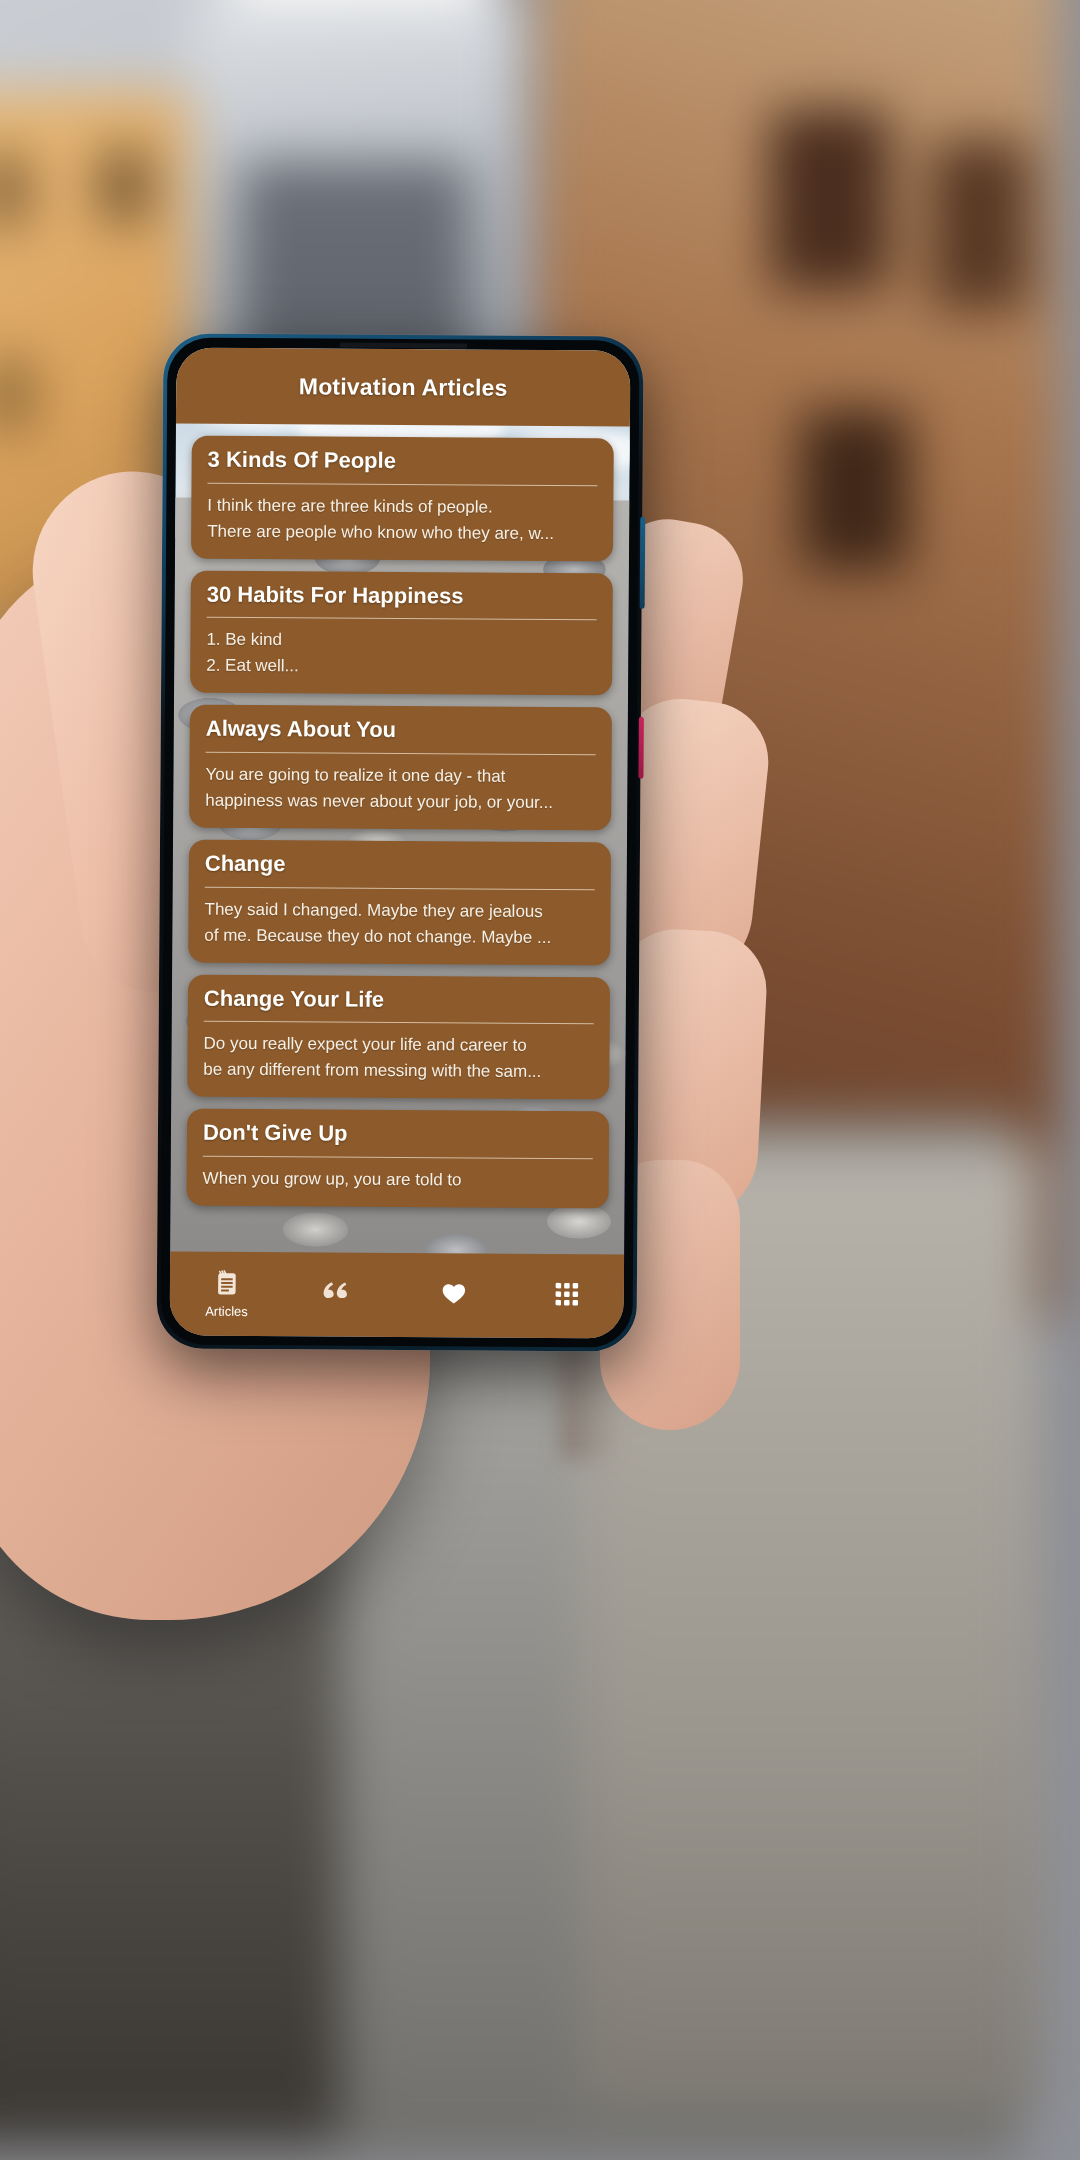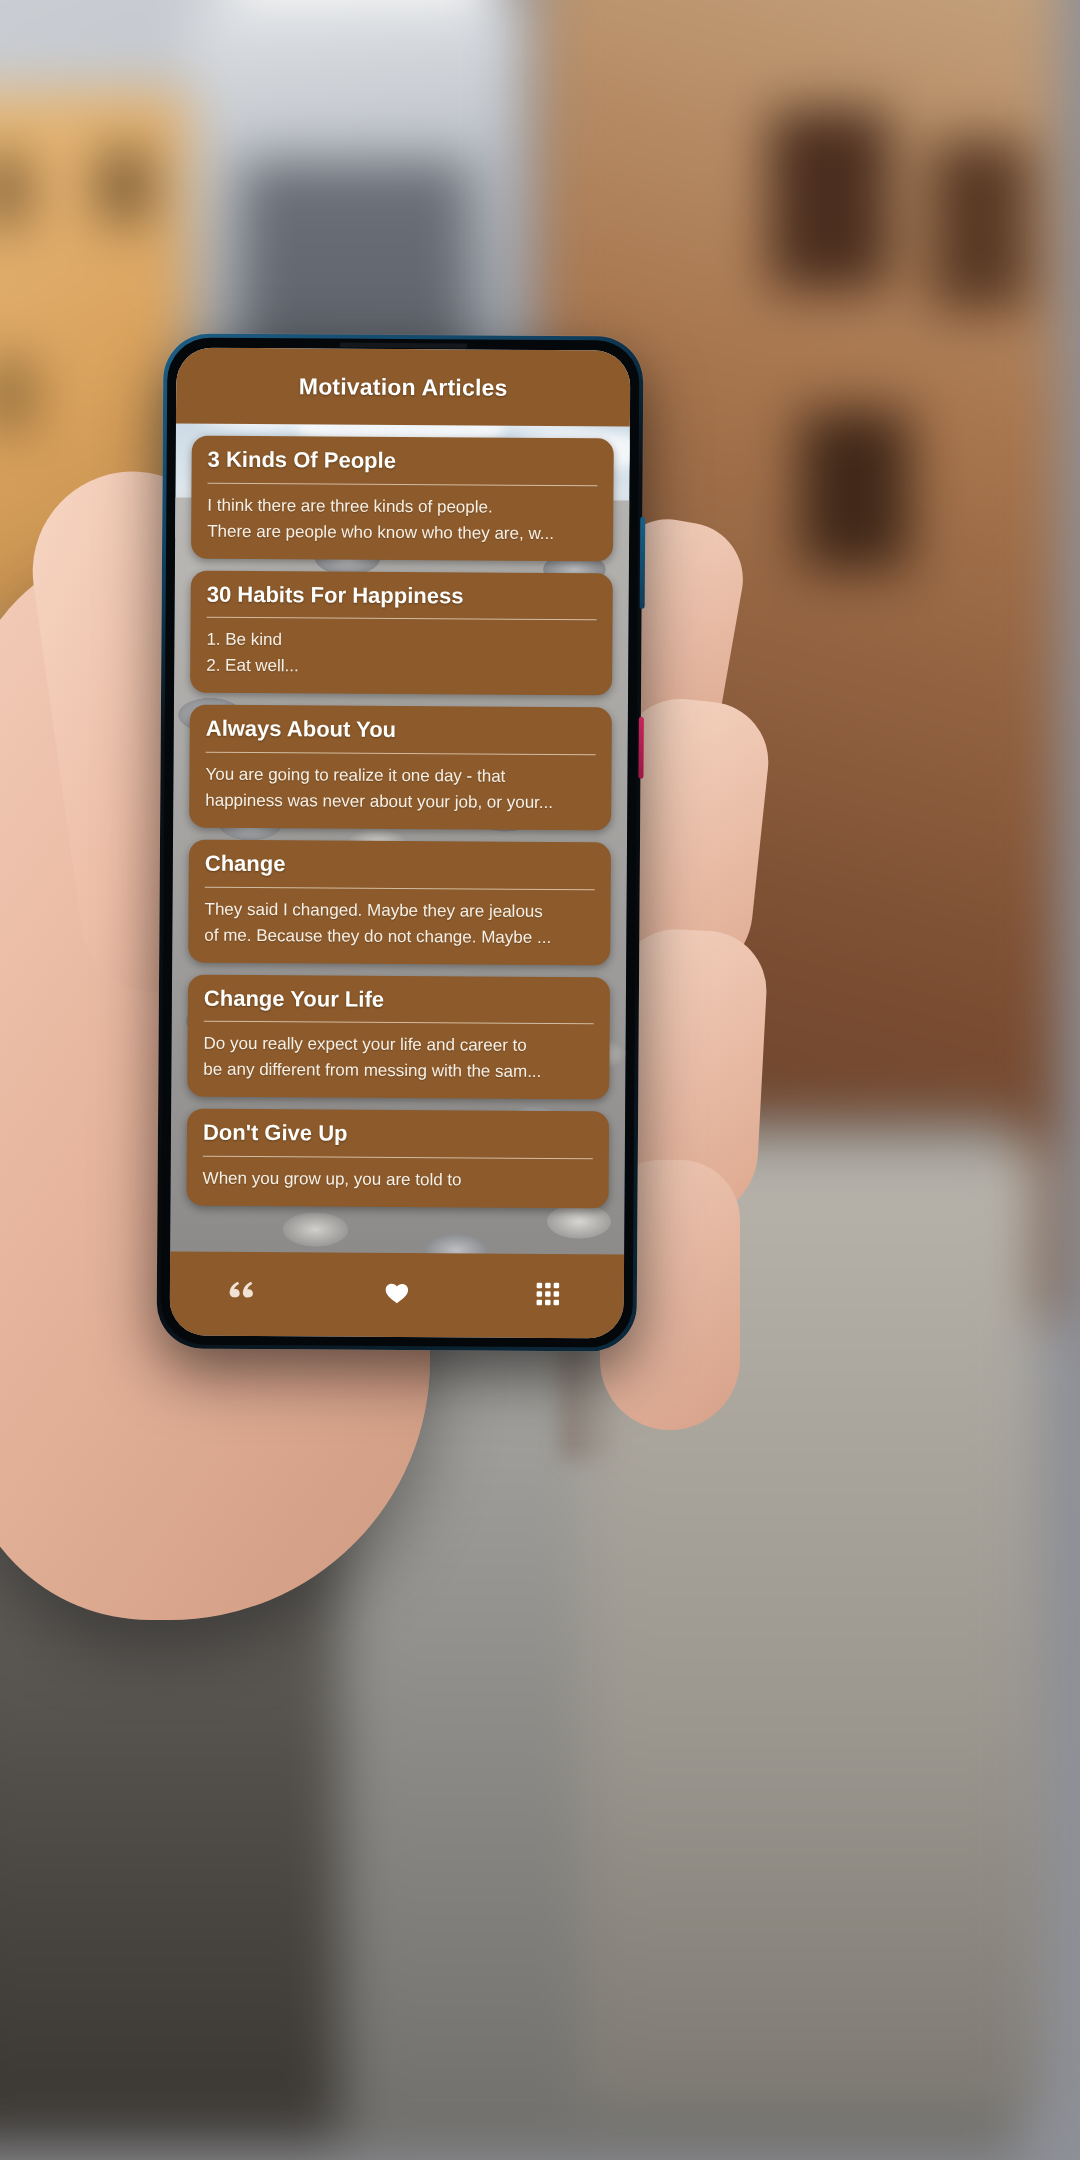--- a/index.html
+++ b/index.html
@@ -285,20 +285,31 @@
         <div class="card">
           <div class="card-title">Don't Give Up</div>
           <div class="card-rule"></div>
           <div class="card-body">When you grow up, you are told to</div>
         </div>
 
       </div>
 
       <div class="navbar">
 
+        <div class="navitem">
+          <svg class="nav-svg" width="30" height="30" viewBox="0 0 24 24">
+            <rect x="5" y="3.6" width="14" height="17" rx="2" fill="#f3e6d8"></rect>
+            <rect x="7.4" y="7.6" width="9.2" height="1.5" fill="#8c5a2b"></rect>
+            <rect x="7.4" y="10.6" width="9.2" height="1.5" fill="#8c5a2b"></rect>
+            <rect x="7.4" y="13.6" width="9.2" height="1.5" fill="#8c5a2b"></rect>
+            <rect x="7.4" y="16.6" width="6.2" height="1.5" fill="#8c5a2b"></rect>
+            <path d="M6.2 2.2 l1.6 3.1 M8.0 1.9 l1.6 3.1 M9.8 1.7 l1.6 3.1" stroke="#f3e6d8" stroke-width="1.3" fill="none" stroke-linecap="round"></path>
+          </svg>
+          <span class="navlabel">Articles</span>
+        </div>
 
         <div class="navitem">
           <svg class="nav-svg" width="34" height="30" viewBox="0 0 26 24">
             <path d="M3.5 16.4c-1.9 0-3.5-1.7-3.5-3.8 0-3.9 3-7.4 6.6-8.8l.9 1.9C5.6 6.6 3.9 8.3 3.6 10c.3-.1.6-.2 1-.2 2 0 3.5 1.6 3.5 3.6 0 1.7-1.6 3-4.6 3z" fill="#f0e3d6"></path>
             <path d="M14.1 16.4c-1.9 0-3.5-1.7-3.5-3.8 0-3.9 3-7.4 6.6-8.8l.9 1.9c-1.9 .9-3.6 2.6-3.9 4.3.3-.1.6-.2 1-.2 2 0 3.5 1.6 3.5 3.6 0 1.7-1.6 3-4.6 3z" fill="#f0e3d6"></path>
           </svg>
           <span class="navlabel"></span>
         </div>
 
         <div class="navitem">

